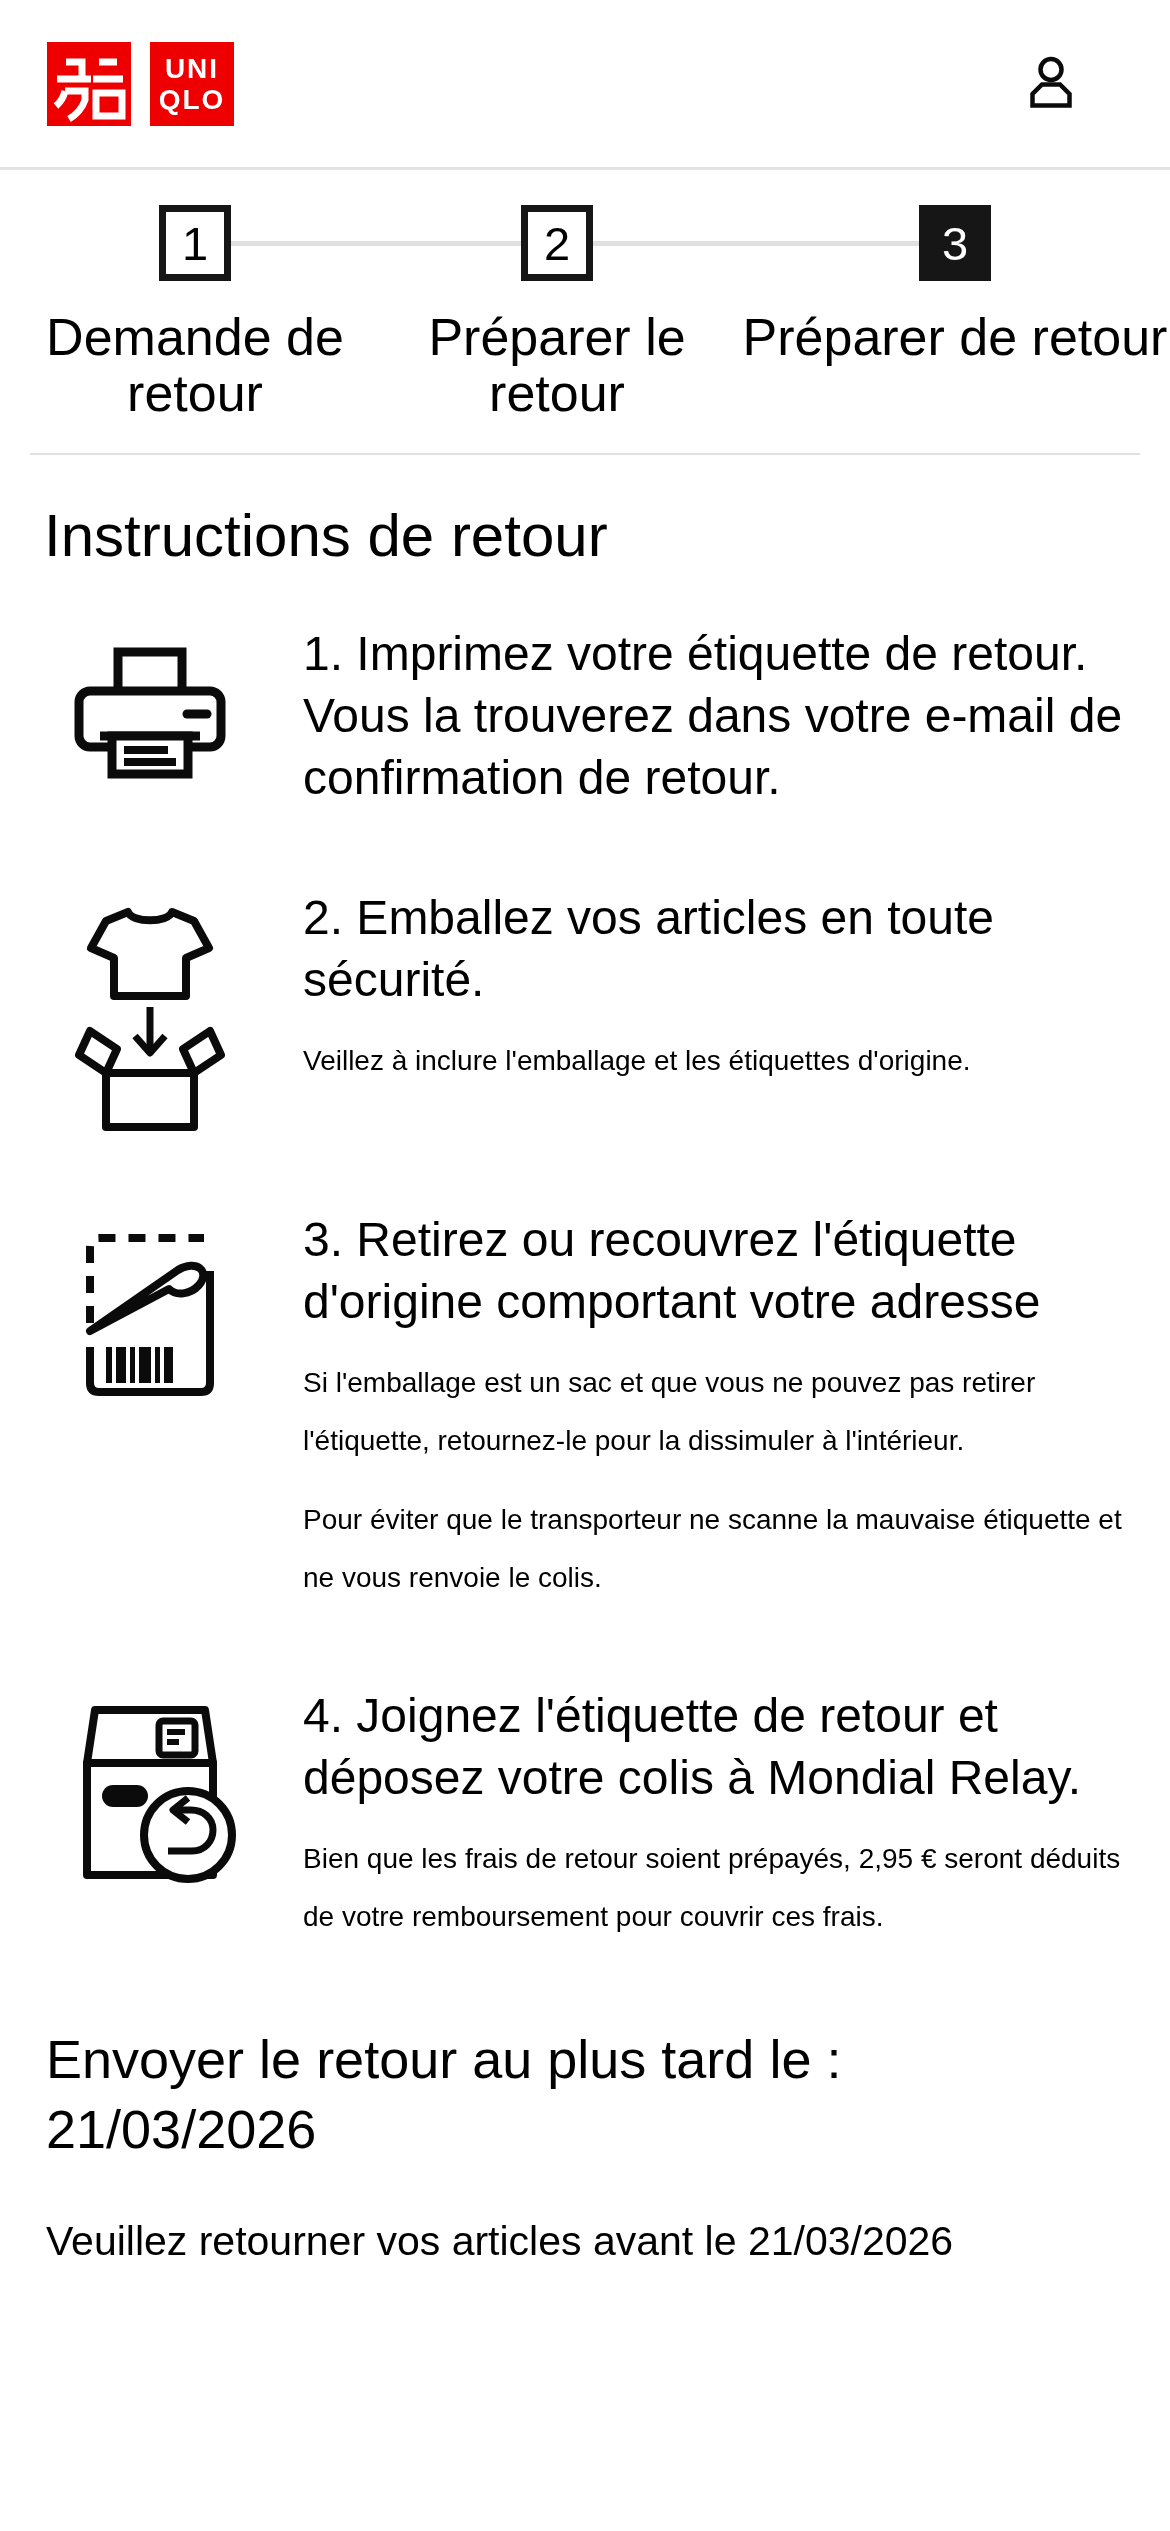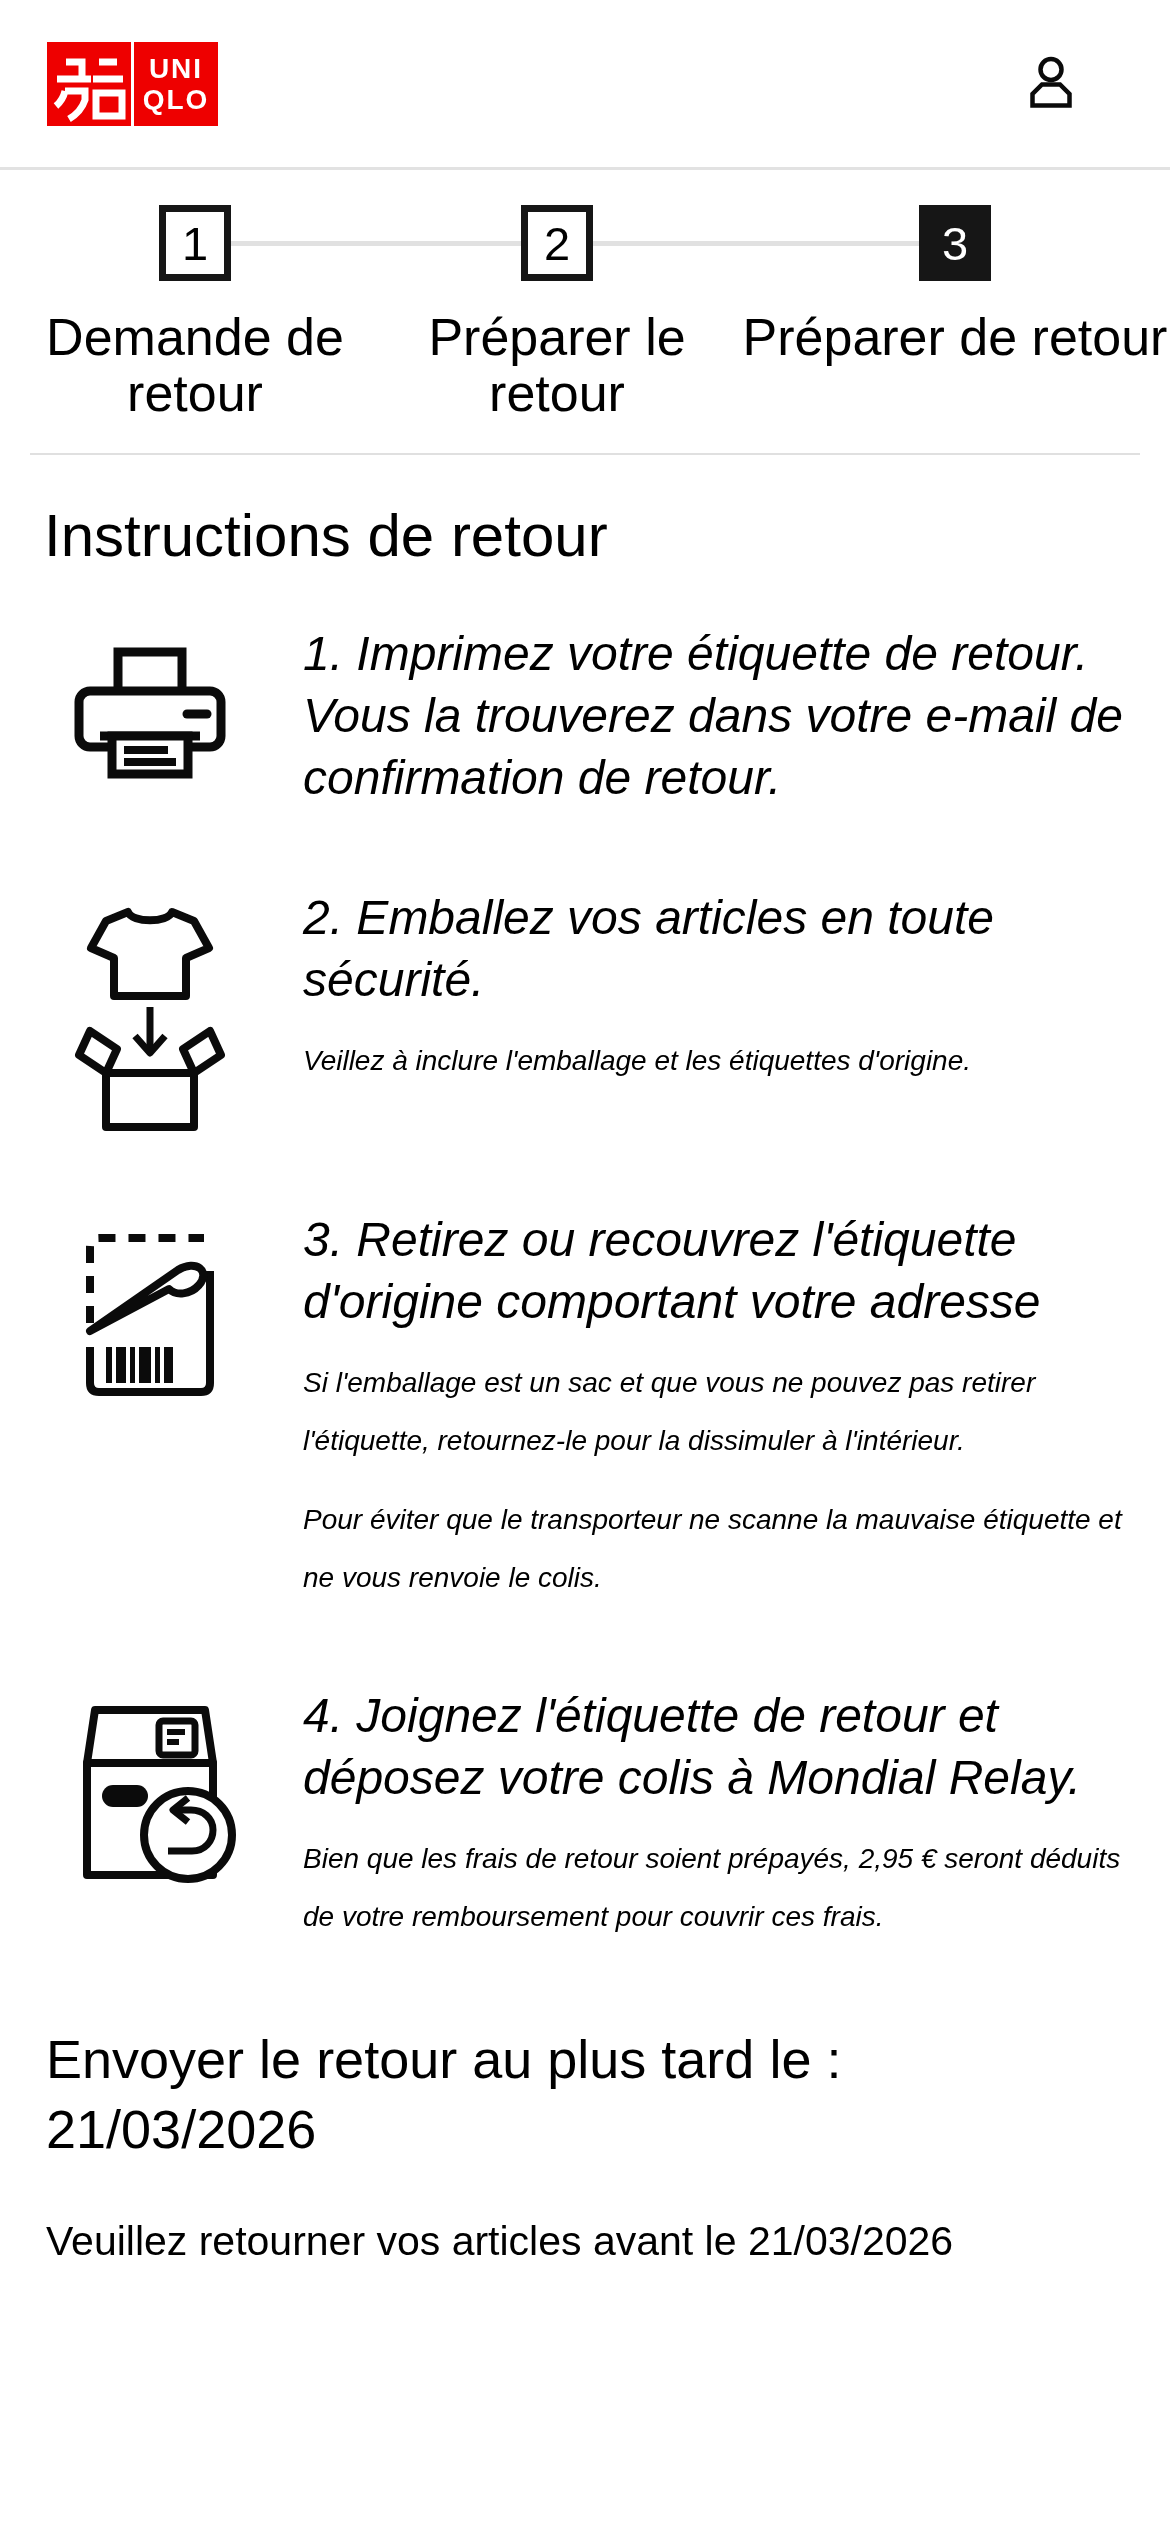--- a/index.html
+++ b/index.html
@@ -17,21 +17,21 @@
   
   .header {
     height: 170px;
     display: flex;
     align-items: center;
     justify-content: space-between;
     padding: 0 92px 0 47px;
     border-bottom: 3px solid #e2e2e2;
     background: #fff;
   }
-  .logo { display: flex; gap: 3px; cursor: pointer; }
+  .logo { display: flex; gap: 19px; cursor: pointer; }
   .logo-sq {
     width: 84px; height: 84px;
     background: #ee0000;
     display: flex; flex-direction: column;
     align-items: center; justify-content: center;
   }
   .logo-sq.text {
     color: #fff;
     font-weight: bold;
     font-size: 28px;
@@ -85,21 +85,20 @@
   .page-title {
     font-size: 60px;
     font-weight: 400;
     line-height: 62px;
     margin: 50px 30px 0 44px;
   }
   .instructions { margin-top: 56px; }
   .item {
     display: flex;
     margin: 0 26px 78px 30px;
-    font-style: italic;
   }
   .icon-col {
     width: 240px; min-width: 240px;
     display: flex; justify-content: center; align-items: flex-start;
     padding-top: 16px;
   }
   .text-col { flex: 1; padding-left: 33px; }
   .item-title {
     font-size: 48px;
     font-weight: 400;

